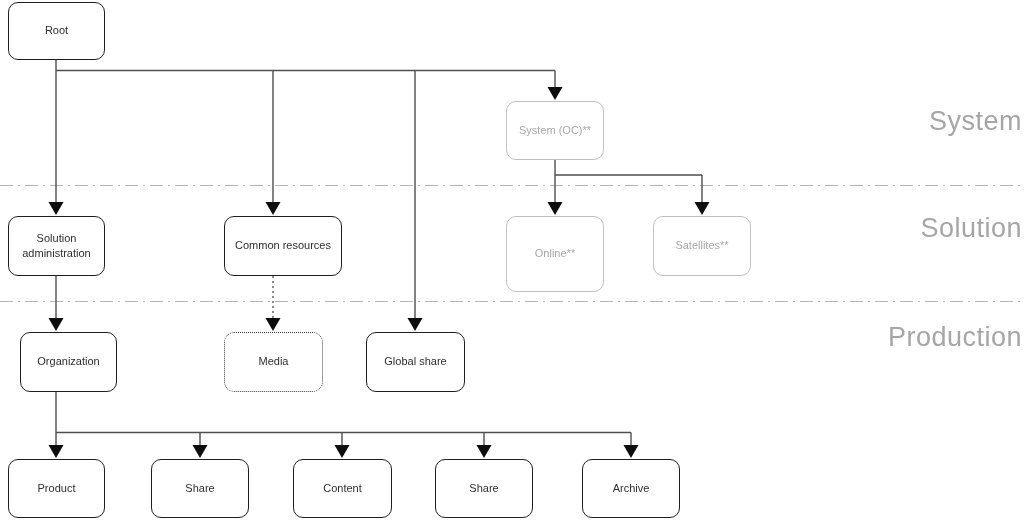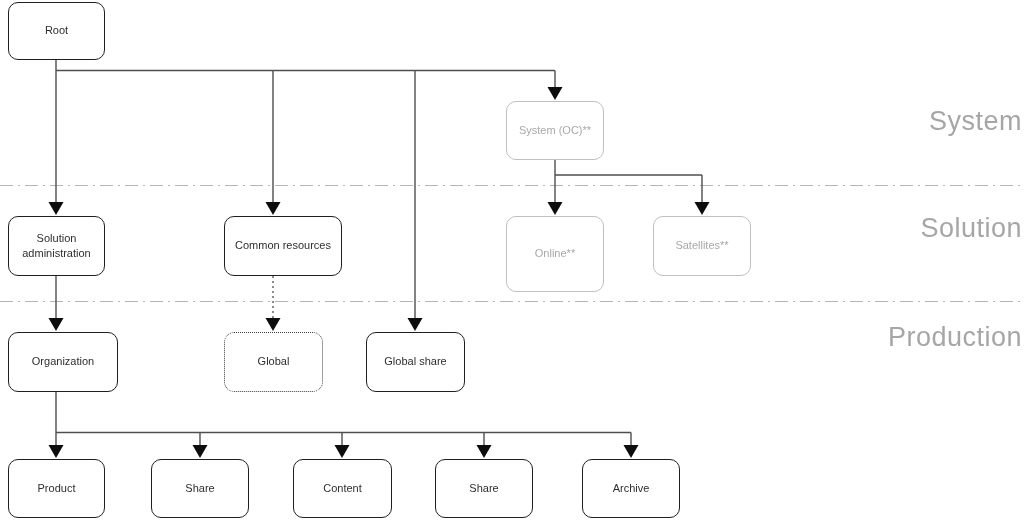--- a/index.html
+++ b/index.html
@@ -154,26 +154,26 @@
   </div>
 
   <div class="node gray" style="left:506px;top:216px;width:98px;height:76px;text-align:center;">
     <span class="node-label">Online**</span>
   </div>
 
   <div class="node gray" style="left:653px;top:216px;width:98px;height:60px;">
     <span class="node-label">Satellites**</span>
   </div>
 
-  <div class="node dark" style="left:8px;top:332px;width:110px;height:60px;align-items:center;">
+  <div class="node dark" style="left:20px;top:332px;width:97px;height:60px;align-items:center;">
     <span class="node-label">Organization</span>
   </div>
 
   <div class="node dotted" style="left:224px;top:332px;width:99px;height:60px;">
-    <span class="node-label">Global</span>
+    <span class="node-label">Media</span>
   </div>
 
   <div class="node dark" style="left:366px;top:332px;width:99px;height:60px;">
     <span class="node-label">Global share</span>
   </div>
 
   <div class="node dark" style="left:8px;top:459px;width:97px;height:59px;align-items:center;">
     <span class="node-label">Product</span>
   </div>
 

